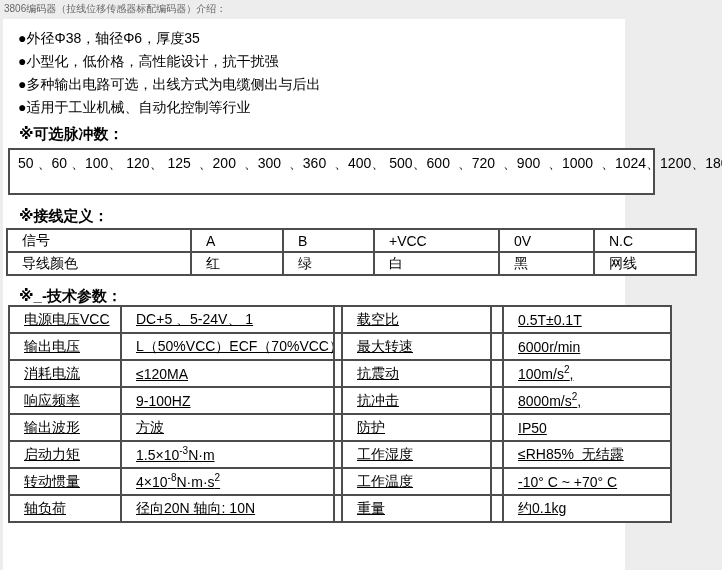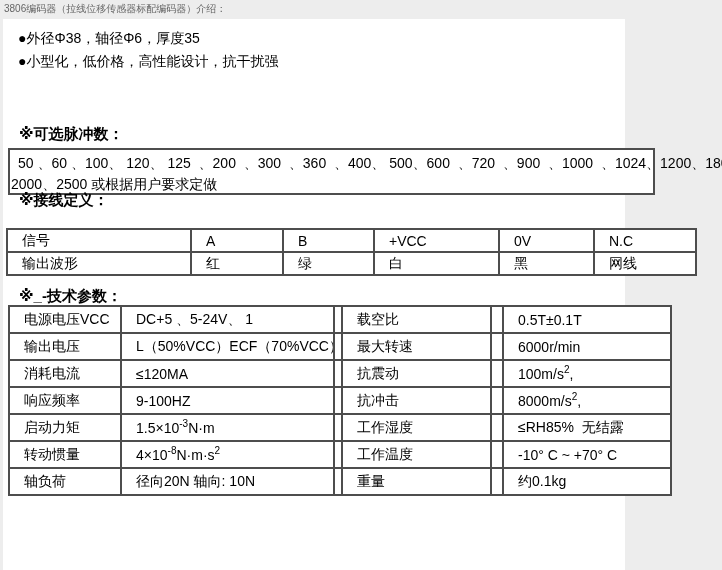--- a/index.html
+++ b/index.html
@@ -21,21 +21,21 @@
   }
   .bullets { position:absolute; left:15px; top:8px; }
   .bullet {
     font-size:14px; line-height:23px; white-space:pre; color:#000;
   }
   .heading {
     position:absolute; left:16px;
     font-size:15px; font-weight:bold; color:#000; white-space:pre;
   }
   .h-pulse { top:106px; }
-  .h-wiring { top:172px; }
+  .h-wiring { top:188px; }
   .h-tech { top:268px;text-align:center; }
   .pulse-box {
     position:absolute; left:5px; top:129px;
     width:647px; height:47px;
     border:2px solid #4d4d4d;
     background:#fff;
     font-size:14px; line-height:21px;
     padding-top:3px;
   }
   .pulse-box .pl1 { white-space:pre; padding-left:8px; }
@@ -45,41 +45,42 @@
     border:2px solid #4d4d4d;
     font-size:14px;
     vertical-align:middle;
     white-space:pre;
     overflow:hidden;
     padding:0 0 0 14px;
   }
   .wiring-table { position:absolute; left:3px; top:209px; width:689px;padding-left:14px; }
   .wiring-table td { height:23px; }
   .tech-table { position:absolute; left:5px; top:286px; width:662px; }
-  .tech-table td { height:27px; }
+  .tech-table td { height:27px;text-decoration:underline; }
   td.spacer { padding:0; }
   sup { font-size:10px; line-height:0; }
 </style>
 </head>
 <body>
 
 <div class="title">3806编码器（拉线位移传感器标配编码器）介绍：</div>
 
 <div class="panel">
 
   <div class="bullets">
     <div class="bullet">●外径Φ38，轴径Φ6，厚度35</div>
     <div class="bullet">●小型化，低价格，高性能设计，抗干扰强</div>
+    <div class="bullet">●多种输出电路可选，出线方式为电缆侧出与后出</div>
+    <div class="bullet">●适用于工业机械、自动化控制等行业</div>
   </div>
 
   <div class="heading h-pulse">※可选脉冲数：</div>
 
   <div class="pulse-box">
     <div class="pl1">50 、60 、100、 120、 125  、200  、300  、360  、400、 500、600  、720  、900  、1000  、1024、1200、1800、</div>
-    <div class="pl2">2000、2500 或根据用户要求定做</div>
   </div>
 
   <div class="heading h-wiring">※接线定义：</div>
 
   <table class="wiring-table">
     <colgroup>
       <col style="width:184px">
         <col style="width:92px">
         <col style="width:91px">
       <col style="width:125px">
@@ -89,21 +90,21 @@
     <tbody>
         <tr>
       <td>信号</td>
       <td>A</td>
       <td>B</td>
       <td>+VCC</td>
       <td>0V</td>
       <td>N.C</td>
     </tr>
     <tr>
-      <td>输出波形</td>
+      <td>导线颜色</td>
       <td>红</td>
       <td>绿</td>
       <td>白</td>
       <td>黑</td>
       <td>网线</td>
     </tr>
   </tbody>
     </table>
 
   <div class="heading h-tech">※_-技术参数：</div>
@@ -144,20 +145,28 @@
     </tr>
     <tr>
       <td>响应频率</td>
       <td>9-100HZ</td>
       <td class="spacer"></td>
       <td>抗冲击</td>
       <td class="spacer"></td>
       <td><span>8000m/s</span><sup>2</sup><span>,</span></td>
     </tr>
     <tr>
+      <td>输出波形</td>
+      <td>方波</td>
+      <td class="spacer"></td>
+      <td>防护</td>
+      <td class="spacer"></td>
+      <td>IP50</td>
+    </tr>
+    <tr>
       <td>启动力矩</td>
       <td><span>1.5×10</span><sup>-3</sup><span>N·m</span></td>
       <td class="spacer"></td>
       <td>工作湿度</td>
       <td class="spacer"></td>
       <td>≤RH85%  无结露</td>
     </tr>
     <tr>
       <td>转动惯量</td>
       <td><span>4×10</span><sup>-8</sup><span>N·m·s</span><sup>2</sup></td>

